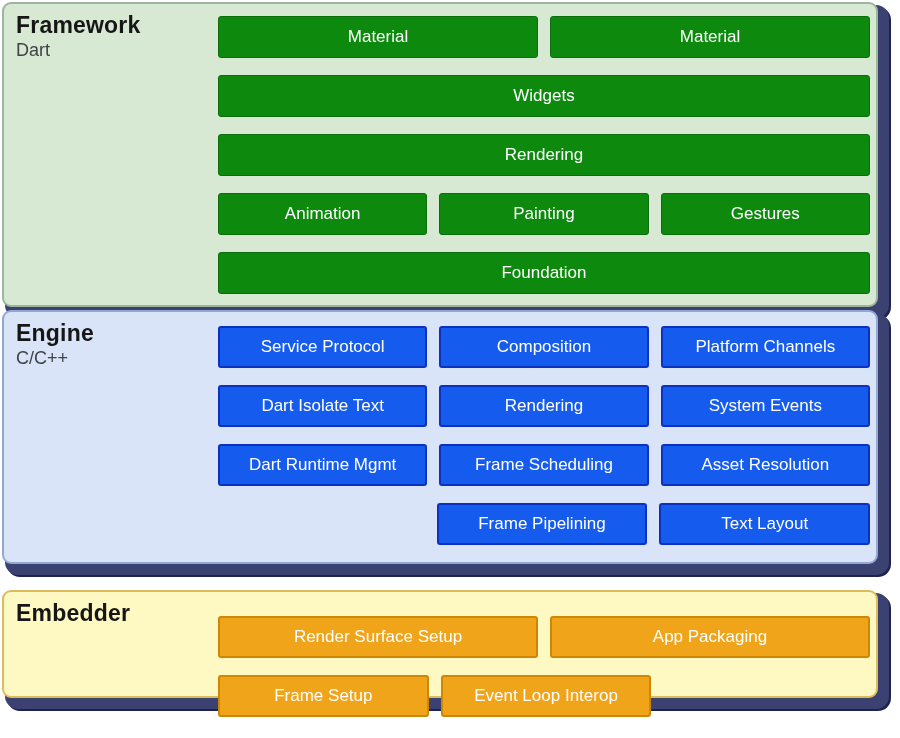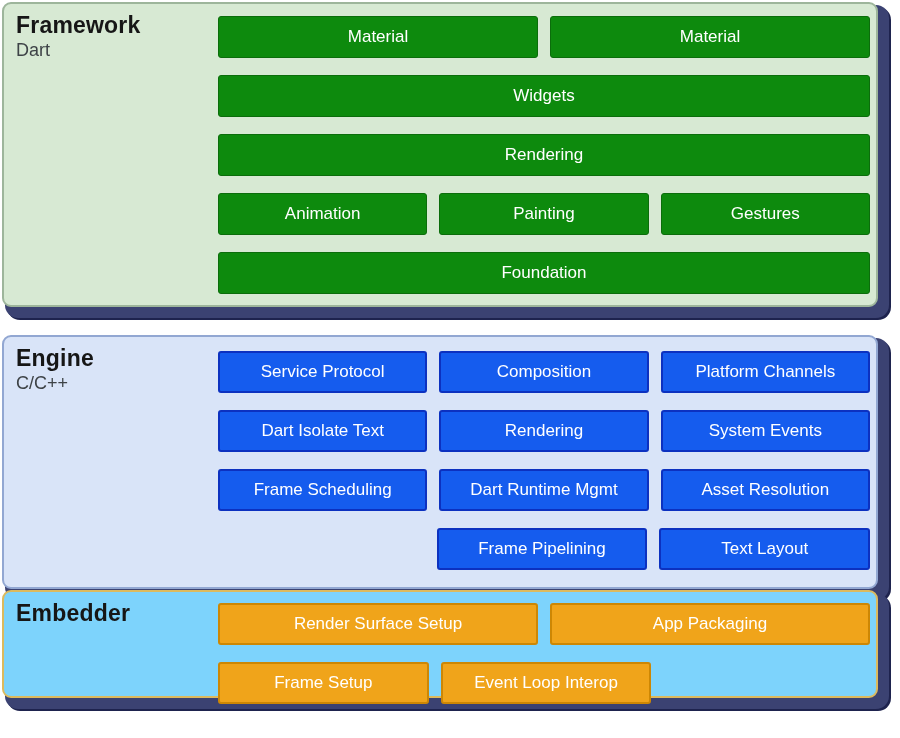--- a/index.html
+++ b/index.html
@@ -14,37 +14,37 @@
   .panel {
     position: absolute;
     left: 2px;
     width: 876px;
     box-sizing: border-box;
     border-radius: 9px;
     border: 2px solid;
     box-shadow: 7px 7px 0 4px #3b4272, 9px 9px 0 4px #1e234e;
   }
   .panel.framework { top: 2px;   height: 305px; background: #d7e9d3; border-color: #9db59b; }
-  .panel.engine    { top: 335px; height: 254px; background: #d9e4f8; border-color: #92a7d2; }
-  .panel.embedder  { top: 590px; height: 108px; background: #7dd3fc; border-color: #dcba5e; }
+  .panel.engine    { top: 310px; height: 254px; background: #d9e4f8; border-color: #92a7d2; }
+  .panel.embedder  { top: 590px; height: 108px; background: #fef9c3; border-color: #dcba5e; }
 
   .panel-head { position: absolute; left: 12px; top: 8px; }
   .panel-title {
     font-size: 23px; font-weight: 700; color: #161616;
     letter-spacing: 0.2px; line-height: 1.15;
   }
   .panel-subtitle { font-size: 18px; color: #3e4347; margin-top: 2px; }
 
   .grid {
     position: absolute; left: 214px; right: 6px;
     display: flex; flex-direction: column; gap: 17px;
   }
   .framework .grid { top: 12px; }
   .engine    .grid { top: 14px; }
-  .embedder  .grid { top: 11px; }
+  .embedder  .grid { top: 24px; }
 
   .row { display: flex; gap: 12px; height: 42px; }
   .cell { flex: 1; min-width: 0; }
   .block {
     display: flex; align-items: center; justify-content: center;
     color: #ffffff; font-size: 17px;
     border-radius: 3px; box-sizing: border-box;
     white-space: nowrap;
   }
   .framework-block { background: #0d8a0d; border: 1px solid #0b6d0b; }
@@ -92,22 +92,22 @@
         <div class="cell block engine-block">Service Protocol</div>
         <div class="cell block engine-block">Composition</div>
         <div class="cell block engine-block">Platform Channels</div>
       </div>
       <div class="row">
         <div class="cell block engine-block">Dart Isolate Text</div>
         <div class="cell block engine-block">Rendering</div>
         <div class="cell block engine-block">System Events</div>
       </div>
       <div class="row">
+        <div class="cell block engine-block">Dart Runtime Mgmt</div>
         <div class="cell block engine-block">Frame Scheduling</div>
-        <div class="cell block engine-block">Dart Runtime Mgmt</div>
         <div class="cell block engine-block">Asset Resolution</div>
       </div>
       <div class="row">
         <div class="cell empty"></div>
         <div class="cell block engine-block">Frame Pipelining</div>
         <div class="cell block engine-block">Text Layout</div>
       </div>
     </div>
 </div>
 

